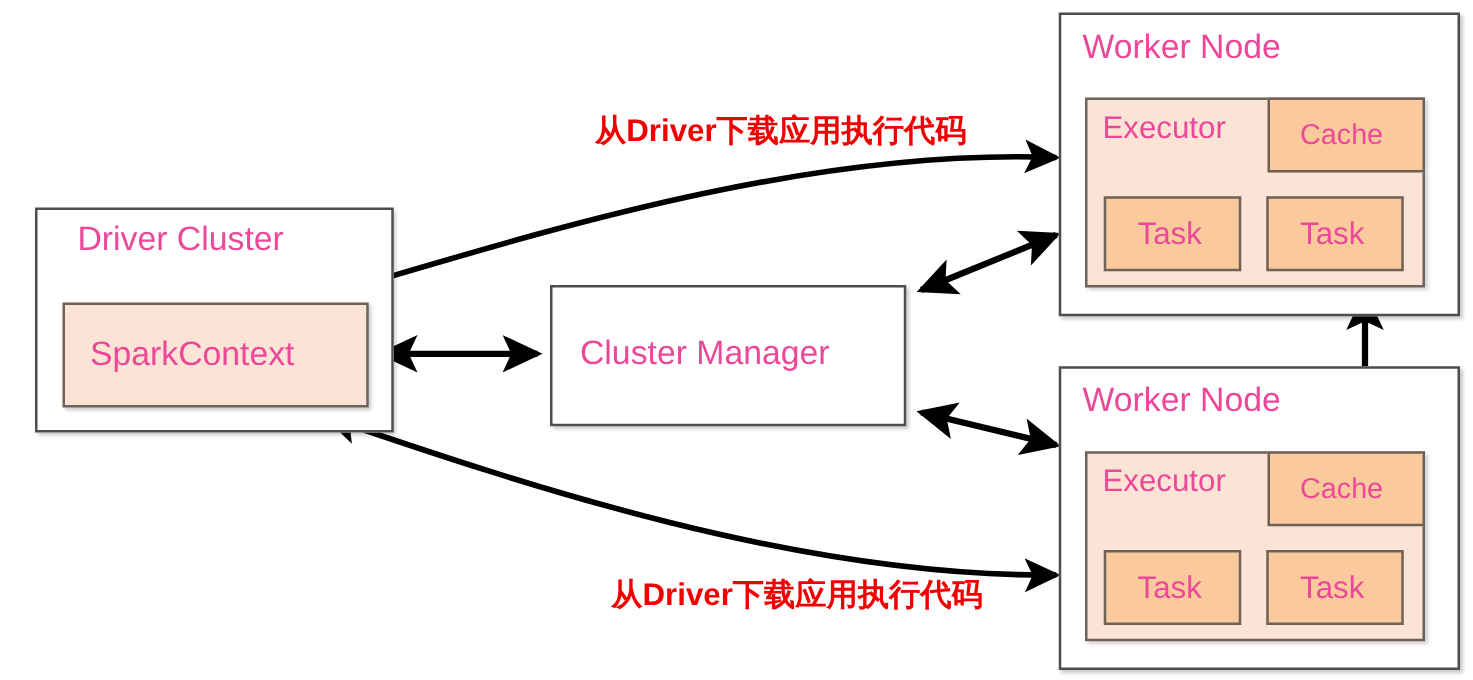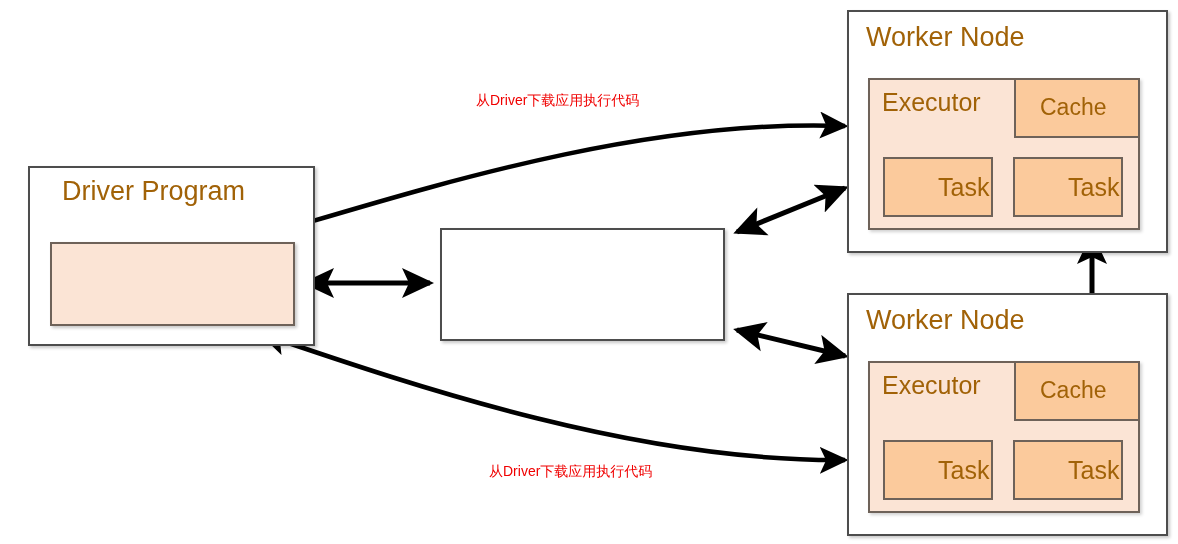--- a/index.html
+++ b/index.html
@@ -20,21 +20,21 @@
   }
   .box {
     position: absolute;
     box-sizing: border-box;
     border: 2px solid #4d4d4d;
     background: #ffffff;
     box-shadow: 2px 2px 3px rgba(0,0,0,0.22);
   }
   .box-label {
     position: absolute;
-    color: #a16207;
+    color: #ec4899;
     white-space: nowrap;
     line-height: 1;
   }
 
   
   #driver-program {
     left: 28px;  top: 166px;  width: 287px; height: 180px;
   }
   #driver-program-title {
     left: 62px; top: 178px;
@@ -101,32 +101,32 @@
     box-sizing: border-box;
     width: 110px; height: 60px;
     background: #fbca9c;
     border: 2px solid #6e6259;
   }
   .task-col-a { left: 883px; }
   .task-col-b { left: 1013px; }
   #task-1a, #task-1b { top: 157px; }
   #task-2a, #task-2b { top: 440px; }
 
-  .task-label { font-size: 25px; margin-left: 28px; }
+  .task-label { font-size: 25px; }
   .task-label-col-a { left: 910px; }
   .task-label-col-b { left: 1040px; }
   #task-1a-label, #task-1b-label { top: 175px; }
   #task-2a-label, #task-2b-label { top: 458px; }
 
   
   .annotation {
     position: absolute;
     color: #f00000;
-    font-weight: normal;
-    font-size: 14px;
+    font-weight: bold;
+    font-size: 25px;
     white-space: nowrap;
     line-height: 1;
   }
   #annotation-top    { left: 476px; top: 93px;  }
   #annotation-bottom { left: 489px; top: 464px; }
 
   
   #arrow-layer {
     position: absolute;
     left: 0; top: 0;
@@ -168,25 +168,27 @@
     <g>
       <path d="M 262,236 C 420,190 640,118 845,126" fill="none" stroke="#000000" stroke-width="4.5" marker-start="url(#head-start)" marker-end="url(#head-end)"></path>
     </g>
 
     <g>
       <path d="M 262,334 C 420,388 640,462 845,460" fill="none" stroke="#000000" stroke-width="4.5" marker-start="url(#head-start)" marker-end="url(#head-end)"></path>
     </g>
   </svg>
 
   <div class="box" id="driver-program"></div>
-  <div class="box-label" id="driver-program-title">Driver Program</div>
+  <div class="box-label" id="driver-program-title">Driver Cluster</div>
 
   <div class="box" id="spark-context"></div>
+  <div class="box-label" id="spark-context-label">SparkContext</div>
 
   <div class="box" id="cluster-manager"></div>
+  <div class="box-label" id="cluster-manager-label">Cluster Manager</div>
 
   <div class="box worker-node" id="worker-node-1"></div>
   <div class="box-label worker-title" id="worker-node-1-title">Worker Node</div>
 
   <div class="executor" id="executor-1"></div>
   <div class="box-label executor-label" id="executor-1-label">Executor</div>
 
   <div class="cache" id="cache-1"></div>
   <div class="box-label cache-label" id="cache-1-label">Cache</div>
 

